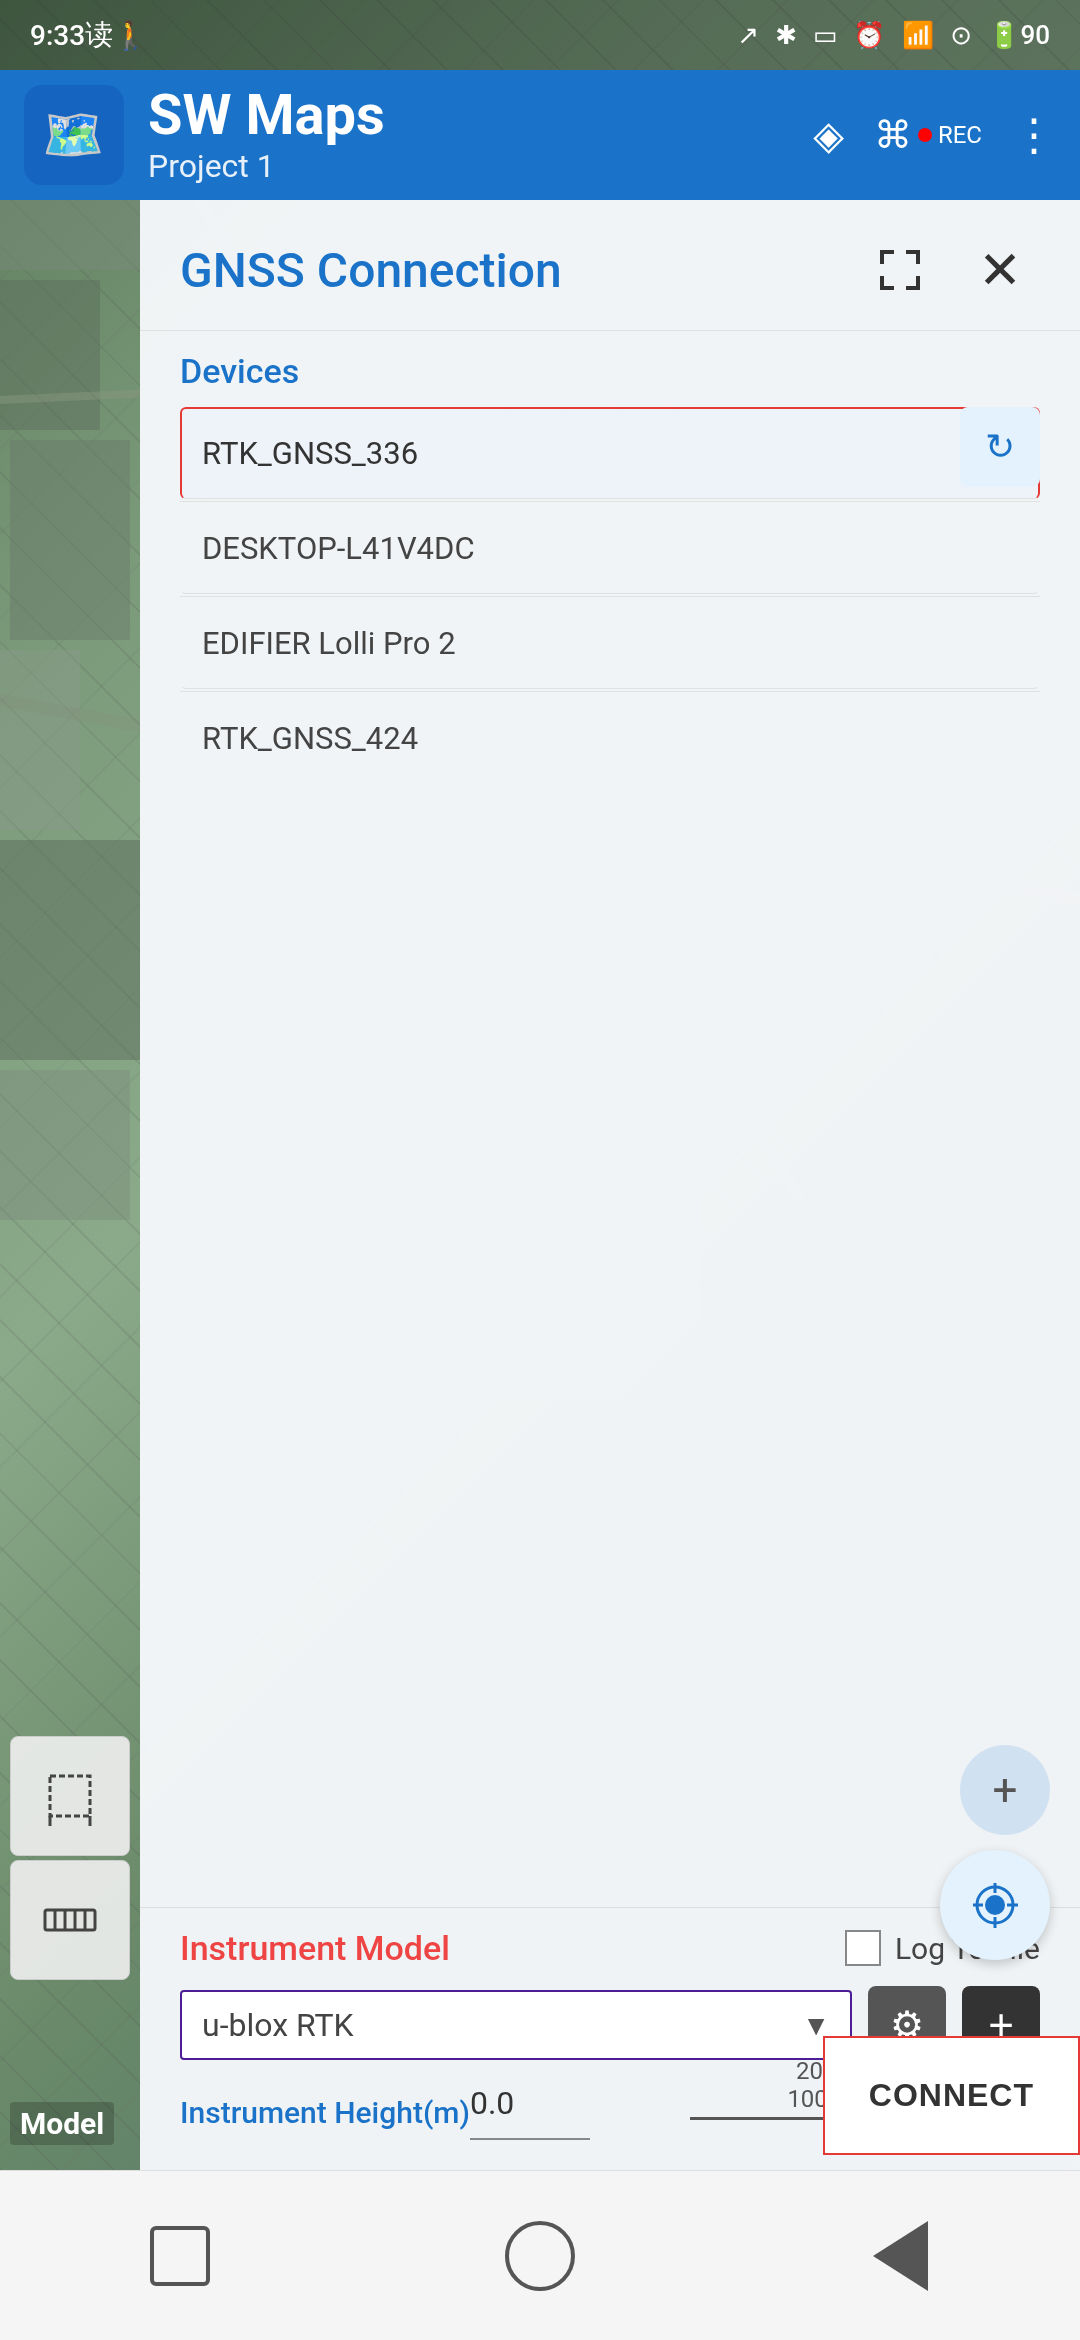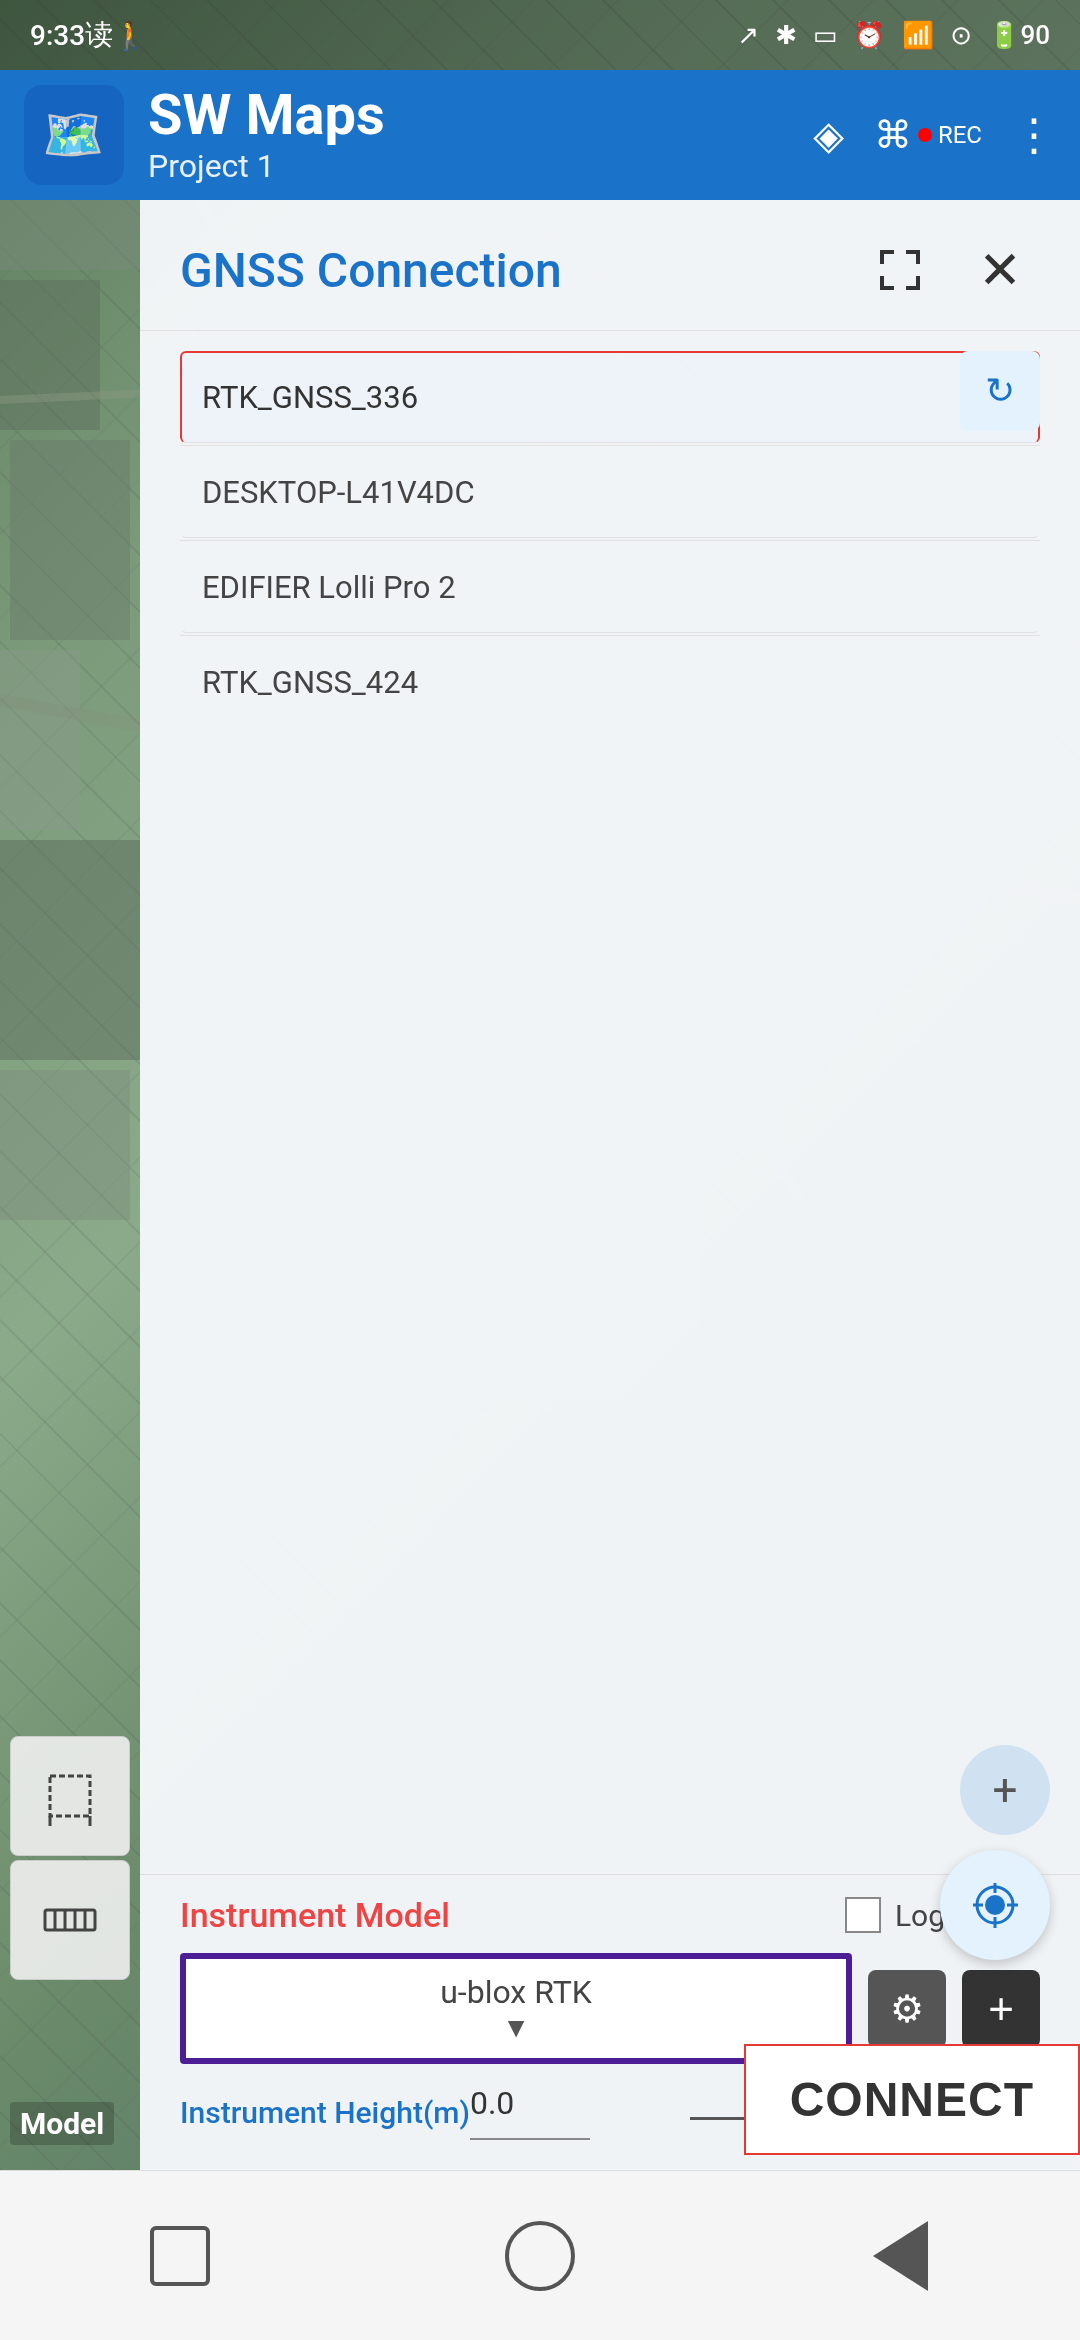--- a/index.html
+++ b/index.html
@@ -357,23 +357,23 @@
     .connect-btn-container {
       position: absolute;
       bottom: 185px;
       right: 0;
       z-index: 60;
     }
 
     .connect-btn {
       background: white;
       color: #333;
-      font-size: 48px;
+      font-size: 32px;
       font-weight: bold;
-      padding: 26px 44px;
+      padding: 39px 44px;
       border: 2.5px solid #e53935;
       cursor: pointer;
       letter-spacing: 1px;
     }
 
     
     .scale-bar {
       position: absolute;
       bottom: 220px;
       right: 230px;
@@ -581,20 +581,21 @@
           <polyline points="30,6 42,6 42,18"></polyline>
           <polyline points="42,30 42,42 30,42"></polyline>
           <polyline points="18,42 6,42 6,30"></polyline>
         </svg>
       </button>
       <button class="icon-btn close-btn">✕</button>
     </div>
   </div>
 
   <div class="devices-section">
+    <div class="devices-label">Devices</div>
     <div class="devices-list">
       <button class="refresh-btn">↻</button>
       <div class="device-item selected">RTK_GNSS_336</div>
       <div class="device-separator"></div>
       <div class="device-item">DESKTOP-L41V4DC</div>
       <div class="device-separator"></div>
       <div class="device-item">EDIFIER Lolli Pro 2</div>
       <div class="device-separator"></div>
       <div class="device-item">RTK_GNSS_424</div>
     </div>
@@ -604,21 +605,21 @@
 
     <div class="instrument-model-row">
       <span class="instrument-label">Instrument Model</span>
       <div class="log-to-file">
         <div class="checkbox"></div>
         <span>Log To File</span>
       </div>
     </div>
 
     <div class="instrument-select-row">
-      <div class="instrument-dropdown" style="border: 6px solid #4c1d95; flex-direction: column;">
+      <div class="instrument-dropdown" style="border: 2px solid #4c1d95;">
         <span class="instrument-dropdown-text">u-blox RTK</span>
         <span class="dropdown-arrow">▼</span>
       </div>
       <button class="action-icon-btn">
         <span>⚙</span>
       </button>
       <button class="action-icon-btn dark">
         <span style="font-size:44px;">+</span>
       </button>
     </div>

